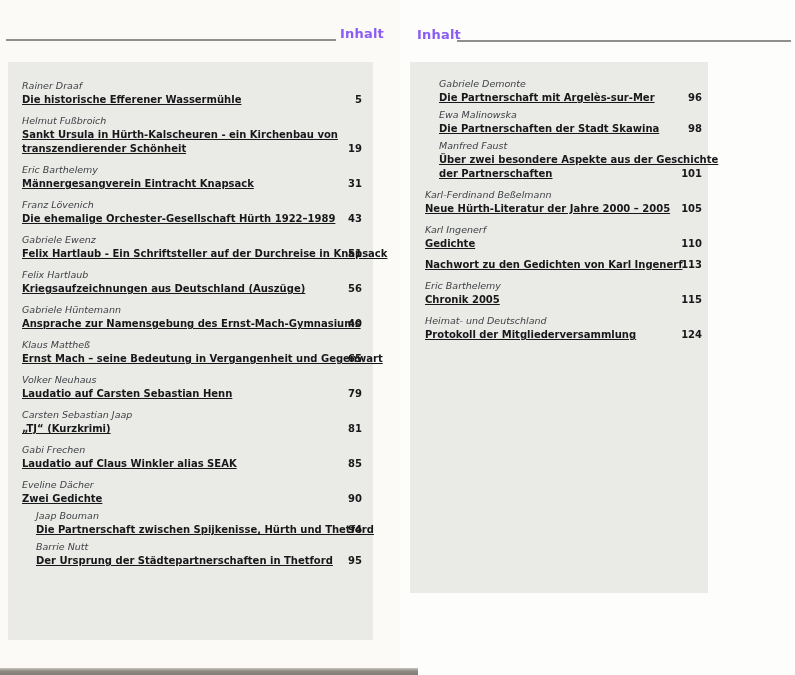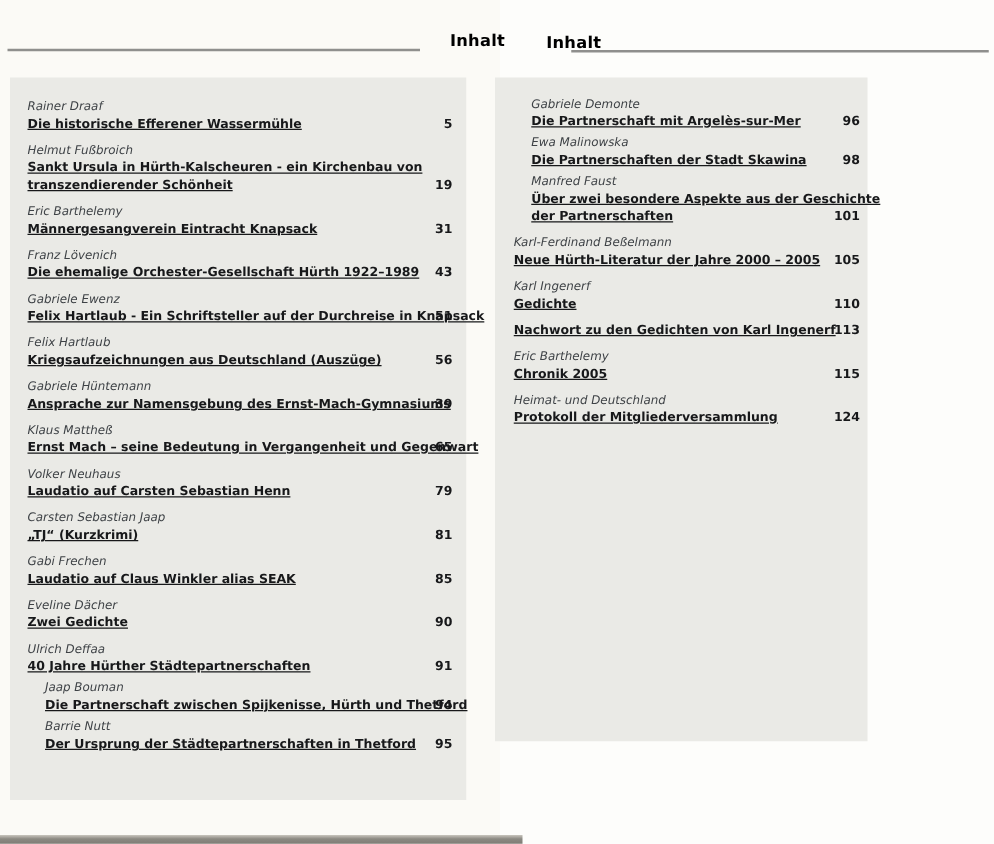--- a/index.html
+++ b/index.html
@@ -11,41 +11,41 @@
   }
   .spread { position: relative; width: 795px; height: 675px; }
 
   .page { position: absolute; top: 0; height: 675px; }
   .page-left  { left: 0;   width: 400px; background: #fbfaf6; }
   .page-right { left: 400px; width: 395px; background: #fdfdfb; }
 
   
   .header-text {
     position: absolute;
-    font-size: 13px; font-weight: bold; color: #000000;
-    letter-spacing: 0.2px; line-height: 15px; margin-left: 20px;
+    font-size: 13px; font-weight: bold; color: #8b5cf6;
+    letter-spacing: 0.2px; line-height: 15px;
   }
   .header-text.left-pg  { left: 340px; top: 26px; }
   .header-text.right-pg { left: 417px; top: 27px; }
   .header-rule { position: absolute; height: 2px; background: #8f8f8d; }
   .header-rule.left-pg  { left: 6px;   top: 39px; width: 330px; }
   .header-rule.right-pg { left: 457px; top: 40px; width: 334px; }
 
   
   .toc-panel {
     position: absolute;
     background: #eaeae6;
     box-sizing: border-box;
   }
   .toc-panel.left-pg {
     left: 8px; top: 62px; width: 365px; height: 578px;
     padding: 17px 11px 0 14px;
   }
   .toc-panel.right-pg {
-    left: 396px; top: 62px; width: 298px; height: 531px;
+    left: 410px; top: 62px; width: 298px; height: 531px;
     padding: 15px 6px 0 15px;
   }
 
   .entry { display: flex; align-items: flex-end; margin-top: 7px; justify-content: flex-end; }
   .entry.indented { margin-left: 14px; margin-top: 3px; }
   .entry:first-child { margin-top: 0; }
   .entry-text { flex: 1; min-width: 0; }
   .author {
     font-size: 9.5px; font-style: italic; color: #3e4246;
     line-height: 13px; margin-bottom: 1px; white-space: pre;
@@ -122,21 +122,21 @@
           <div class="author">Felix Hartlaub</div>
           <div class="title">Kriegsaufzeichnungen aus Deutschland (Auszüge)</div>
         </div>
         <div class="pagenum">56</div>
       </div>
       <div class="entry">
         <div class="entry-text">
           <div class="author">Gabriele Hüntemann</div>
           <div class="title">Ansprache zur Namensgebung des Ernst-Mach-Gymnasiums</div>
         </div>
-        <div class="pagenum">39</div>
+        <div class="pagenum">40</div>
       </div>
       <div class="entry">
         <div class="entry-text">
           <div class="author">Klaus Mattheß</div>
           <div class="title">Ernst Mach – seine Bedeutung in Vergangenheit und Gegenwart</div>
         </div>
         <div class="pagenum">65</div>
       </div>
       <div class="entry">
         <div class="entry-text">
@@ -158,27 +158,20 @@
           <div class="title">Laudatio auf Claus Winkler alias SEAK</div>
         </div>
         <div class="pagenum">85</div>
       </div>
       <div class="entry">
         <div class="entry-text">
           <div class="author">Eveline Dächer</div>
           <div class="title">Zwei Gedichte</div>
         </div>
         <div class="pagenum">90</div>
-      </div>
-      <div class="entry">
-        <div class="entry-text">
-          <div class="author">Ulrich Deffaa</div>
-          <div class="title">40 Jahre Hürther Städtepartnerschaften</div>
-        </div>
-        <div class="pagenum">91</div>
       </div>
       <div class="entry indented">
         <div class="entry-text">
           <div class="author">Jaap Bouman</div>
           <div class="title">Die Partnerschaft zwischen Spijkenisse, Hürth und Thetford</div>
         </div>
         <div class="pagenum">94</div>
       </div>
       <div class="entry indented">
         <div class="entry-text">

